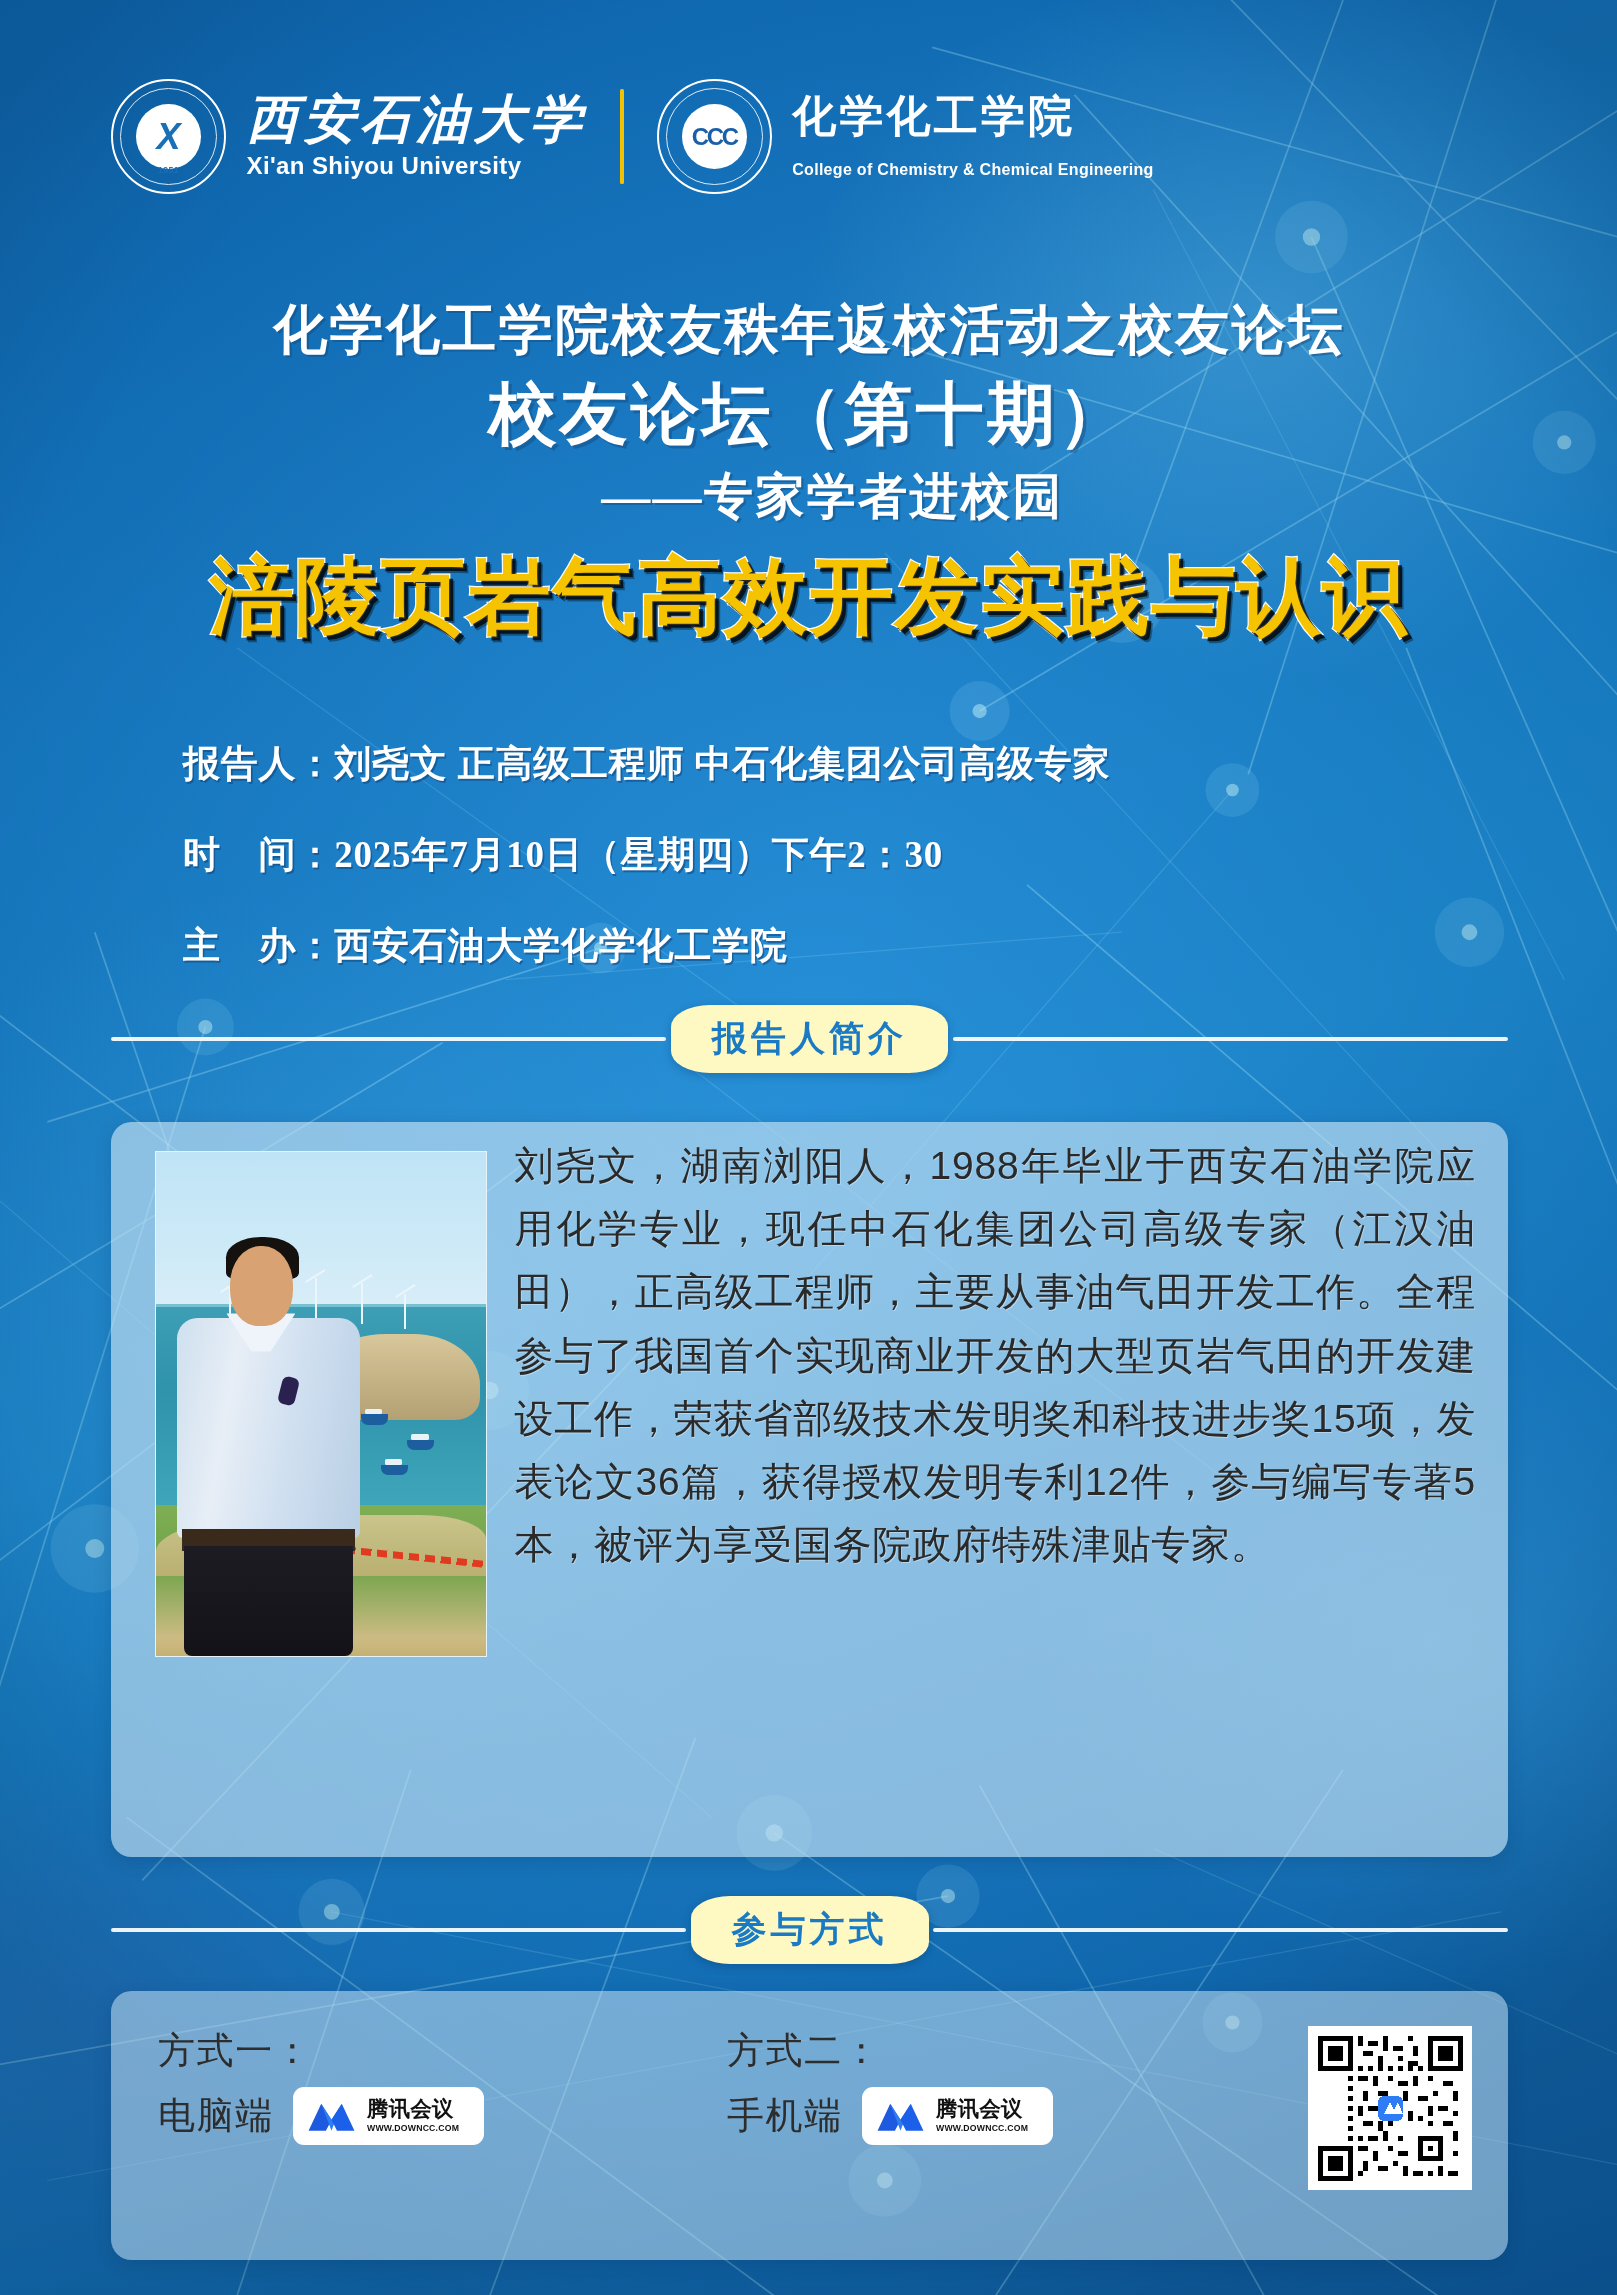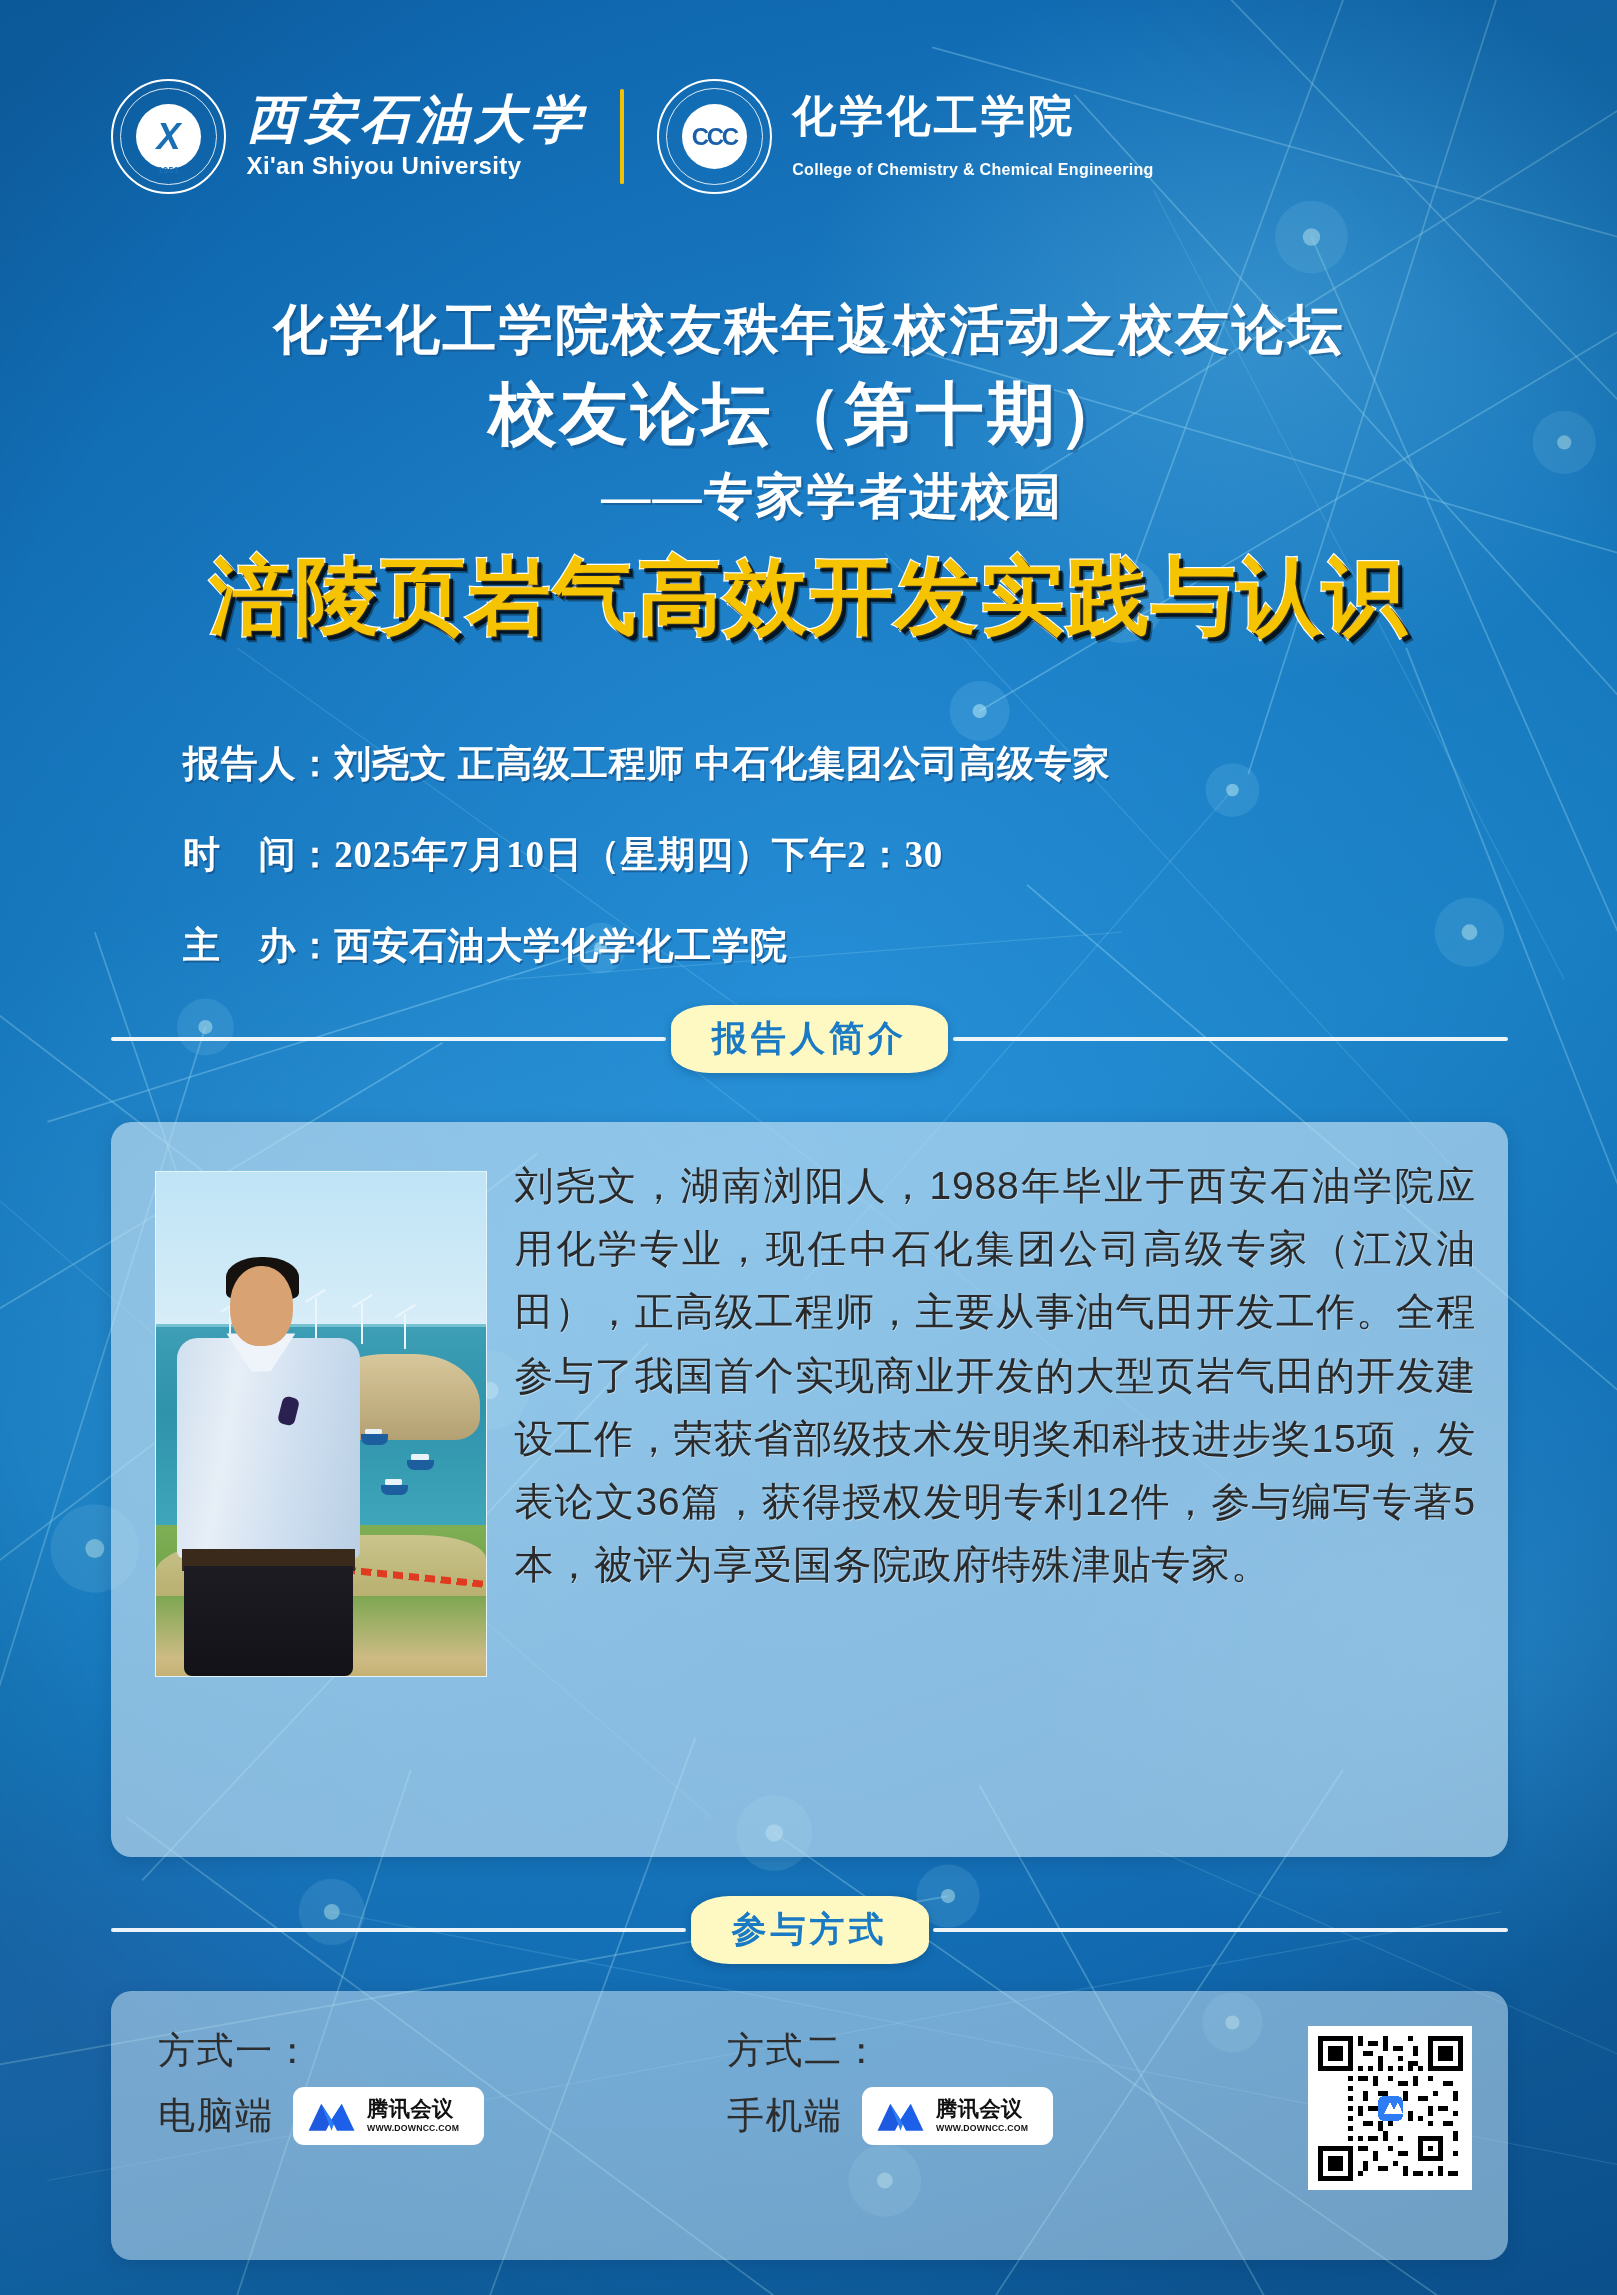--- a/index.html
+++ b/index.html
@@ -146,21 +146,21 @@
     line-height: 1;
   }
 
   
   .bio-panel {
     position: absolute; left: 111px; top: 1122px;
     width: 1397px; height: 735px;
     background: rgba(196,224,243,.66);
     border-radius: 20.5px;
     box-shadow: 0 4.7px 17.4px rgba(0,40,80,.18);
-    padding: 32px 32px 22px 27px;
+    padding: 12px 32px 22px 27px;
   }
   .bio-photo {
     float: left;
     width: 332px; height: 506px;
     margin: 17.4px 27px 8px 17.4px;
     border: 1.6px solid rgba(255,255,255,.6);
     position: relative; overflow: hidden;
     background: linear-gradient(#bfe2f3, #bfe2f3);
   }
   

